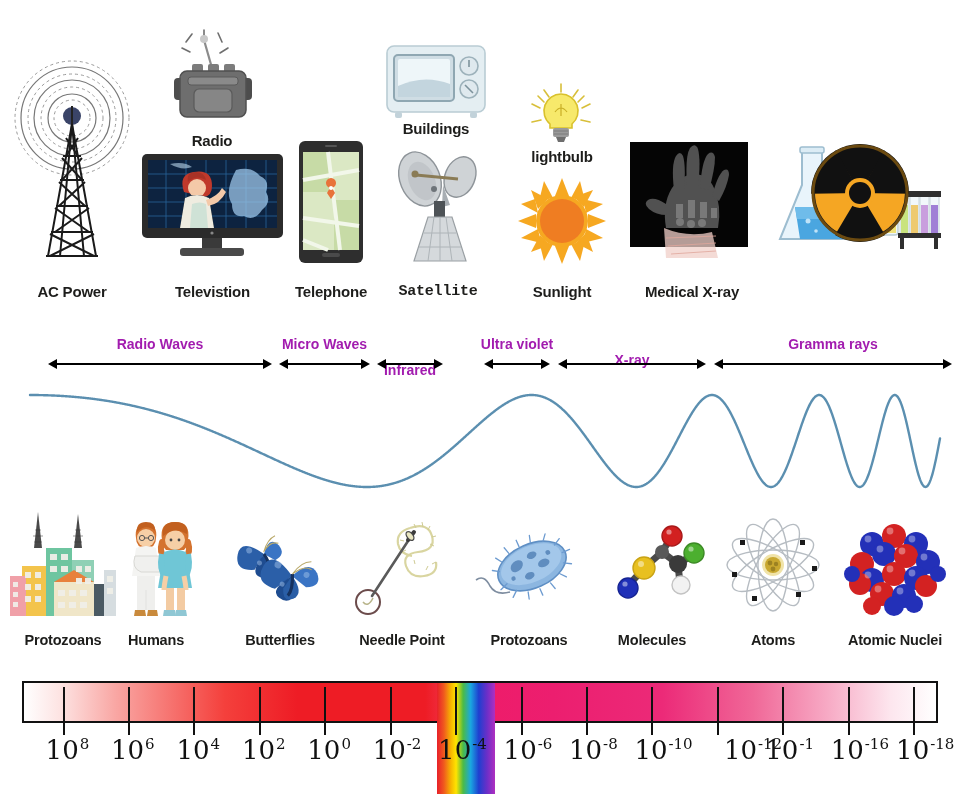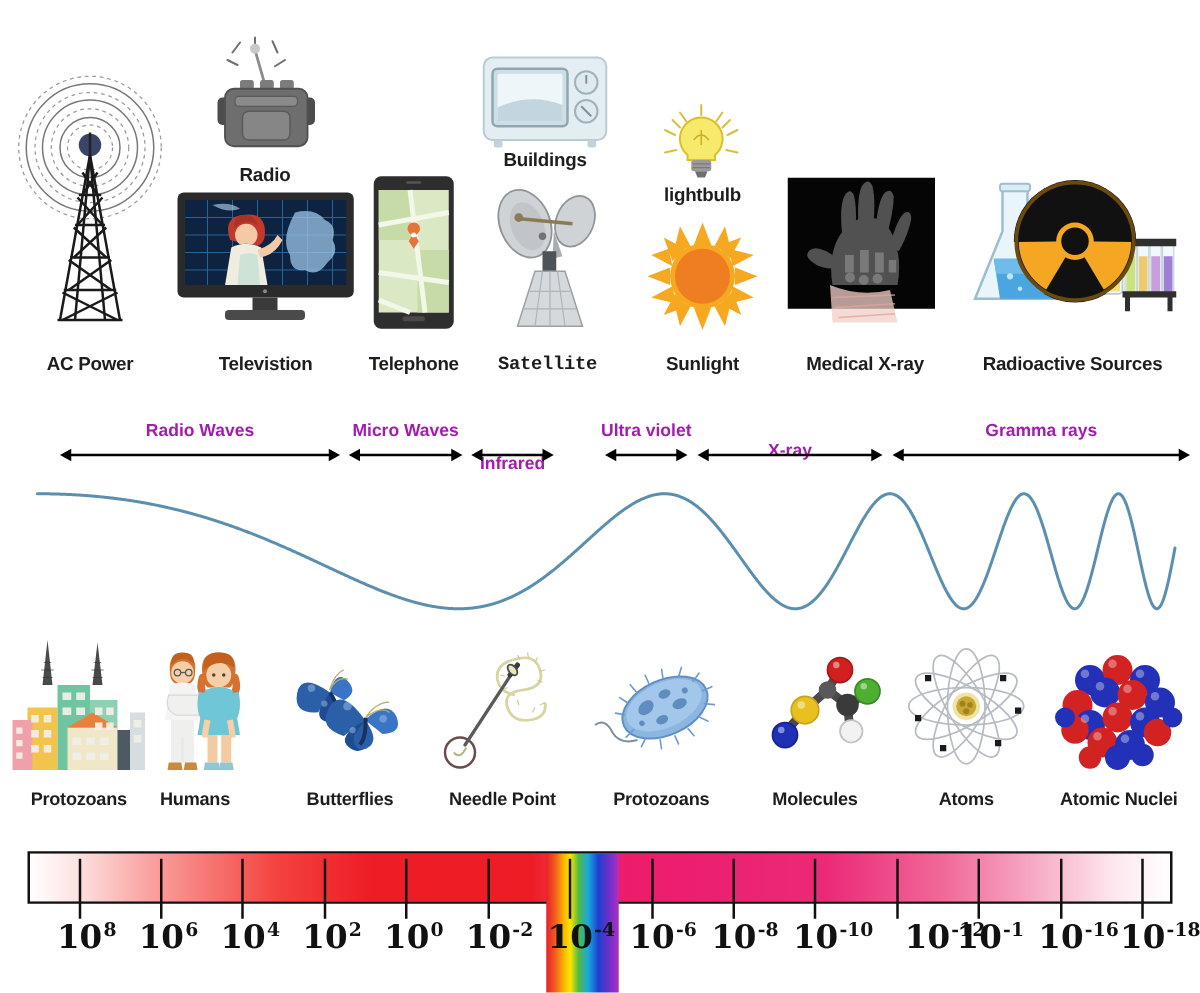--- a/index.html
+++ b/index.html
@@ -18,21 +18,21 @@
   .arrowline{position:absolute;height:2px;background:#000;}
   .ah{position:absolute;width:0;height:0;border-top:5px solid transparent;
       border-bottom:5px solid transparent;}
   .ah.l{border-right:9px solid #000;}
   .ah.r{border-left:9px solid #000;}
 
   
   #scalebar{position:absolute;left:22px;top:681px;width:916px;height:42px;
             border:2px solid #111;box-sizing:border-box;}
   .tick{position:absolute;width:2px;background:#111;}
-  .sc-lbl{position:absolute;font-size:26px;font-weight:700;color:#111;
+  .sc-lbl{position:absolute;font-size:26px;font-weight:400;color:#111;
           white-space:nowrap;font-family:"DejaVu Serif",serif;}
   .sc-lbl sup{font-size:15px;vertical-align:super;margin-left:1px;}
 
   
   .ic{position:absolute;}
 </style>
 </head>
 <body>
 
 <div id="root">
@@ -278,21 +278,20 @@
         <path d="M88 58 L63 16 A48 48 0 0 1 113 16 Z"></path>
         <path d="M88 58 L113 100 A48 48 0 0 1 63 100 Z" transform="rotate(120 88 58)"></path>
         <path d="M88 58 L113 100 A48 48 0 0 1 63 100 Z" transform="rotate(240 88 58)"></path>
         <path d="M88 58 L63 100 A48 48 0 0 0 113 100 Z"></path>
       </g>
       <circle cx="88" cy="58" r="15" fill="#f5a623"></circle>
       <circle cx="88" cy="58" r="11" fill="#111"></circle>
       <circle cx="88" cy="58" r="47" fill="none" stroke="#6b4a10" stroke-width="3"></circle>
     </svg>
   </div>
-  <div class="lbl abs" style="left:762px;top:283px;width:192px;">Radioactive Sources</div>
 
   <div class="abs" id="bands" style="left:0;top:336px;width:960px;height:40px;">
       <div class="bandlabel" style="position: absolute; left: 70px; top: 0px; width: 180px;">Radio Waves</div>
       <div class="arrowline" style="left: 56px; top: 27px; width: 208px;"></div>
       <div class="ah l" style="left: 48px; top: 23px;"></div>
       <div class="ah r" style="left: 263px; top: 23px;"></div>
       <div class="bandlabel" style="position: absolute; left: 234.5px; top: 0px; width: 180px;">Micro Waves</div>
       <div class="arrowline" style="left: 287px; top: 27px; width: 75px;"></div>
       <div class="ah l" style="left: 279px; top: 23px;"></div>
       <div class="ah r" style="left: 361px; top: 23px;"></div>

